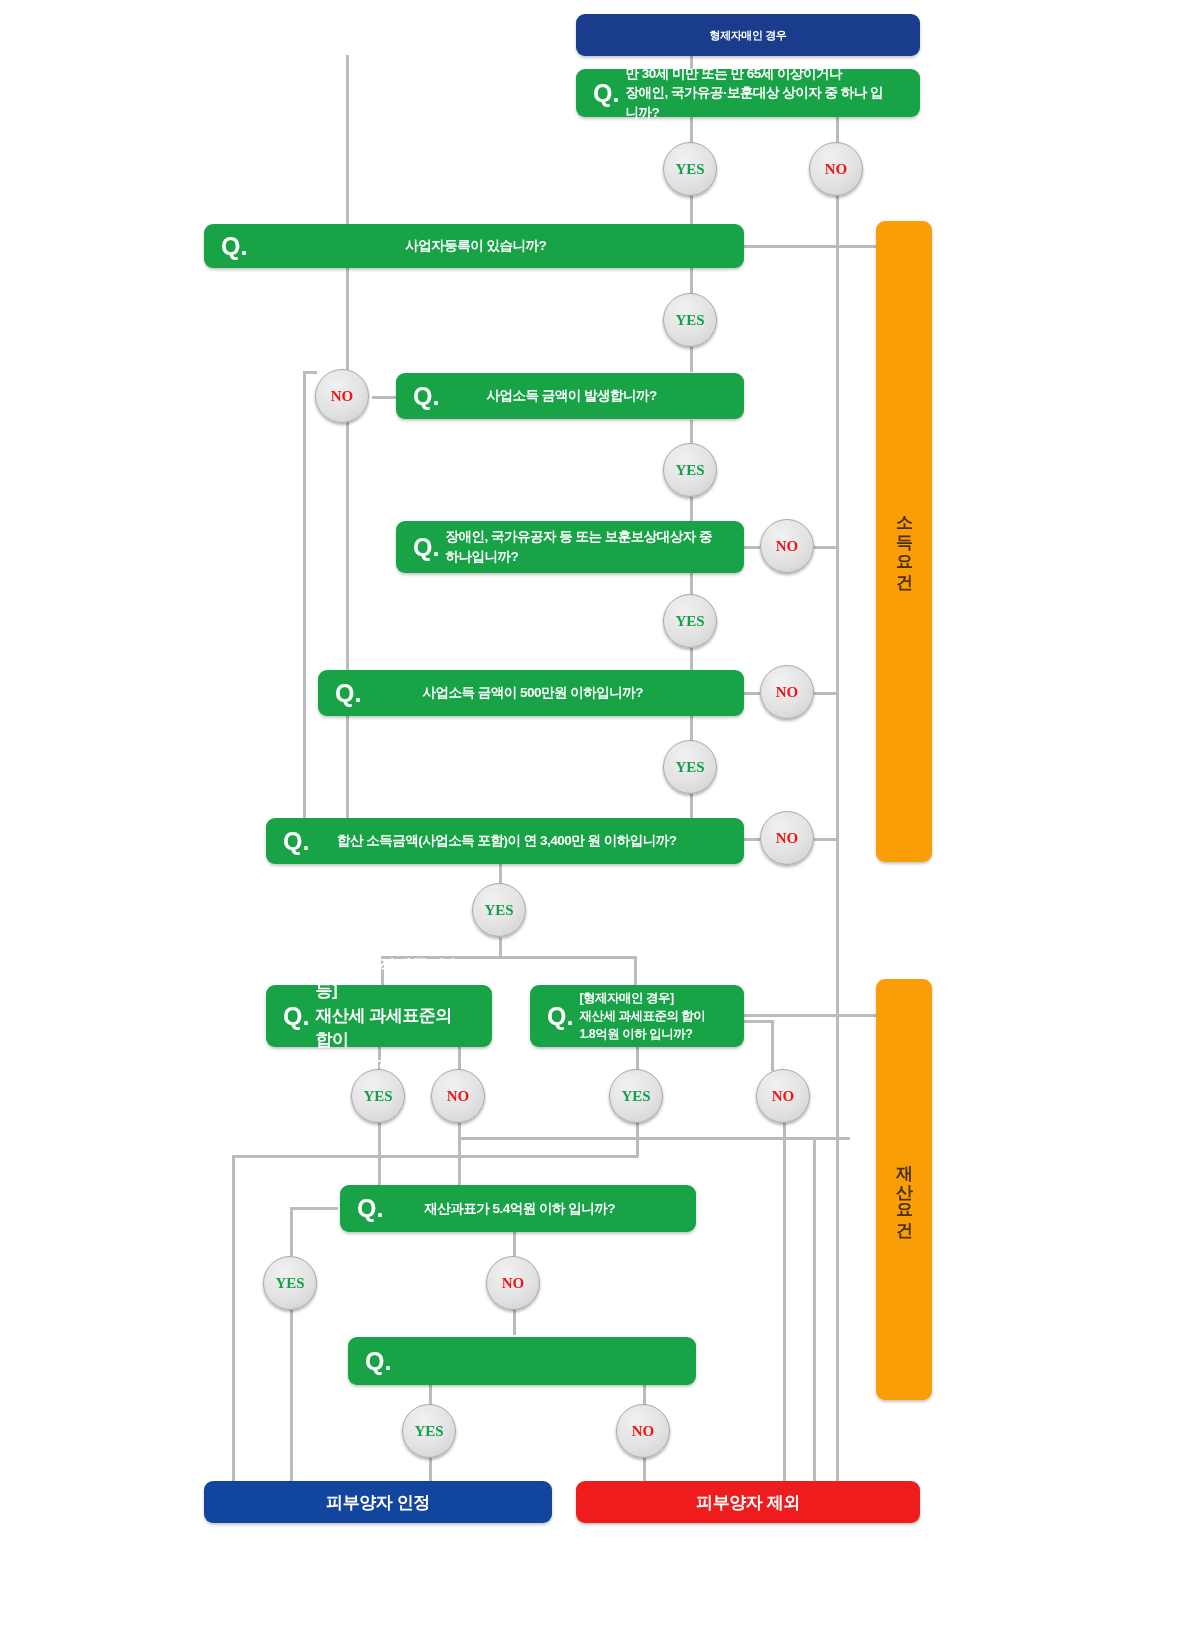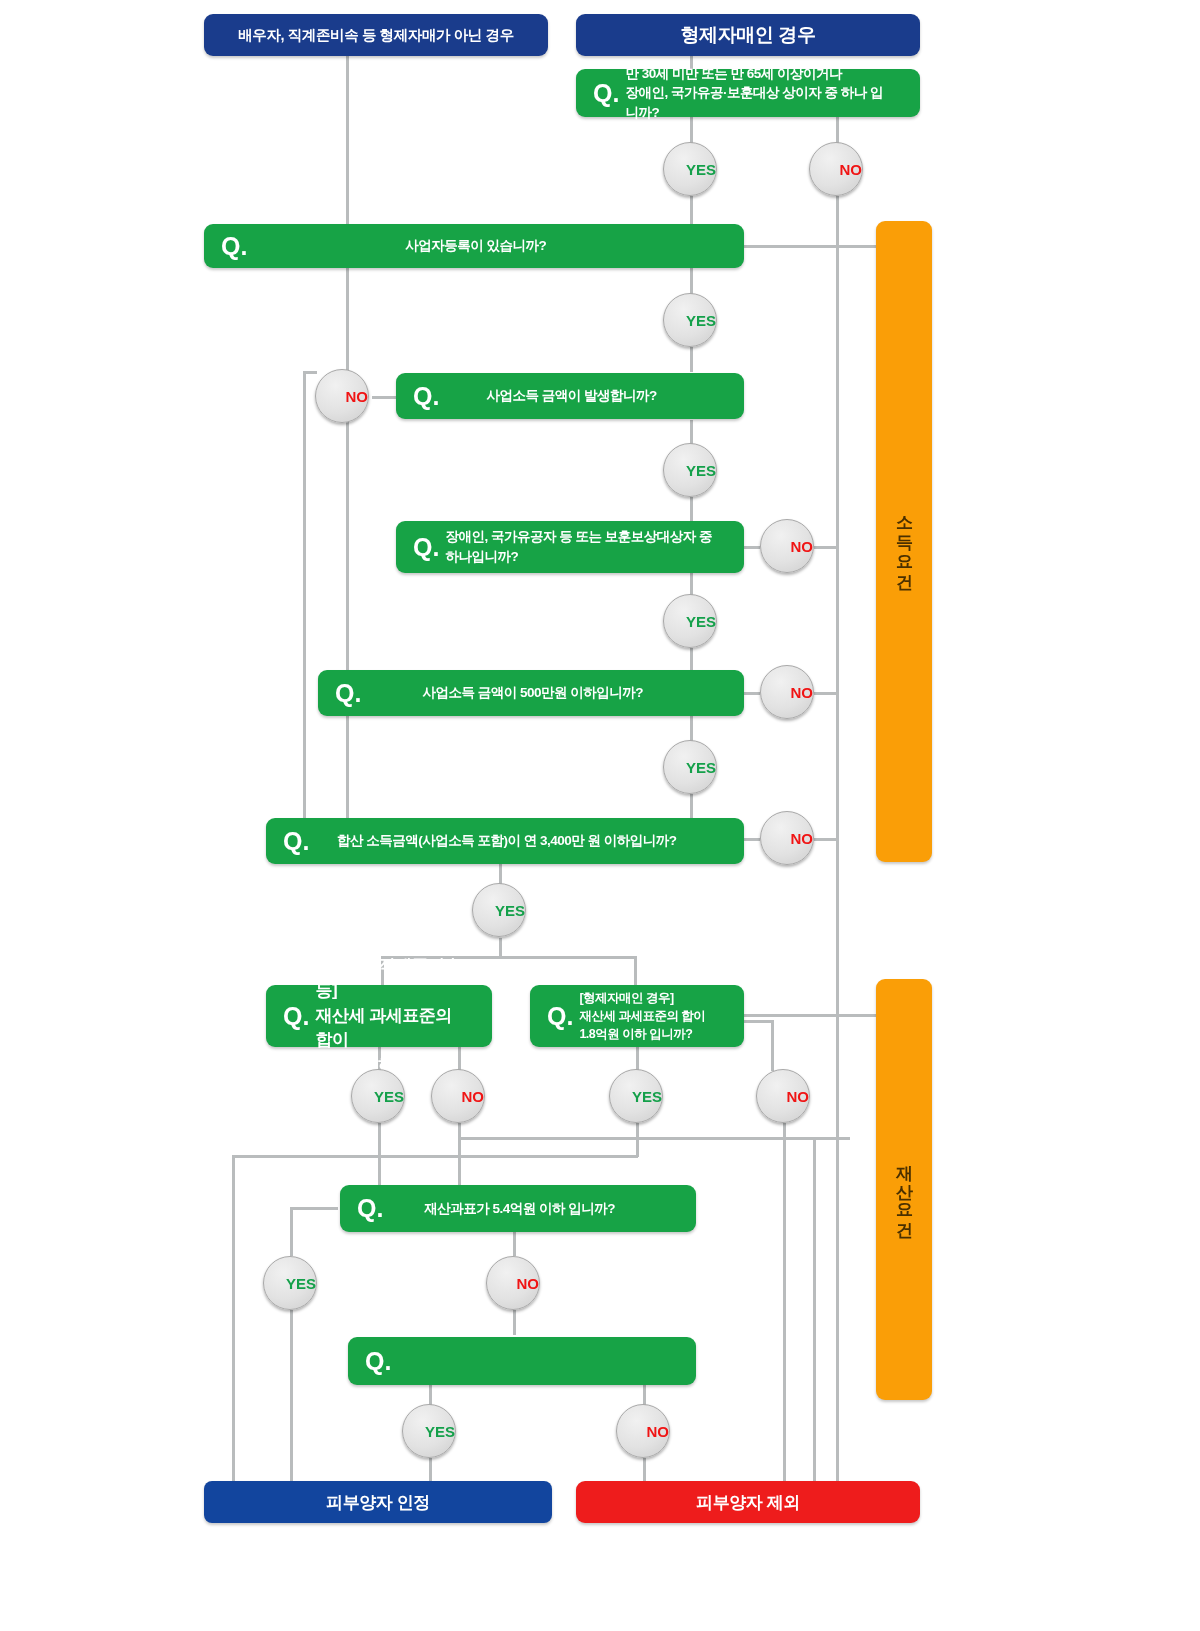--- a/index.html
+++ b/index.html
@@ -70,24 +70,25 @@
   .qtext.lft{flex:1;text-align:left;padding-right:28px;}
 
   
   .bub{
     position:absolute;
     width:54px;height:54px;
     border-radius:50%;
     background:radial-gradient(circle at 38% 30%, #f1f1f1 0%, #e2e2e2 55%, #cdcdcd 100%);
     border:1px solid #a8a8a8;
     box-shadow:0 2px 3px rgba(0,0,0,.30);
-    display:flex;align-items:center;justify-content:flex-end;
+    display:flex;align-items:center;justify-content:center;
     font-size:15px;font-weight:bold;
     box-sizing:border-box;
     z-index:4;
+    font-family:Liberation Serif, serif;
   }
   .bub.yes{color:#14a04a;}
   .bub.no{color:#f01414;}
 
   
   .opanel{
     position:absolute;
     background:#fa9e07;
     border-radius:9px;
     box-shadow:0 2px 3px rgba(0,0,0,.22);
@@ -199,24 +200,21 @@
 
   <div class="ln lnv" style="left:813px;top:1138px;height:374px;"></div>
 
   <div class="opanel" style="left:876px;top:221px;width:56px;height:641px;">
     <span>소득요건</span>
   </div>
   <div class="opanel" style="left:876px;top:979px;width:56px;height:421px;">
     <span>재산요건</span>
   </div>
 
-  <div class="pill navy" style="left:204px;top:14px;width:344px;height:42px;font-size:14.5px;">
-    <span>배우자, 직계존비속 등 형제자매가 아닌 경우</span>
-  </div>
-  <div class="pill navy" style="left:576px;top:14px;width:344px;height:42px;font-size:19px;">
+  <div class="pill navy" style="left:576px;top:14px;width:344px;height:42px;font-size:11px;">
     <span>형제자매인 경우</span>
   </div>
 
   <div class="qbox" style="left:576px;top:69px;width:344px;height:48px;">
     <span class="qmark">Q.</span>
     <span class="qtext lft">
       <span>만 30세 미만 또는 만 65세 이상이거나</span><br>
       <span>장애인, 국가유공·보훈대상 상이자 중 하나 입니까?</span>
     </span>
   </div>
@@ -335,20 +333,20 @@
       <span>NO</span>
     </div>
 
   <div class="bub yes" style="left:402px;top:1404px;">
       <span>YES</span>
     </div>
   <div class="bub no" style="left:616px;top:1404px;">
       <span>NO</span>
     </div>
 
-  <div class="pill blue" style="left:204px;top:1481px;width:348px;height:42px;font-size:17px;border-radius:8px;">
+  <div class="pill blue" style="left:204px;top:1481px;width:348px;height:42px;font-size:17px;">
     <span>피부양자 인정</span>
   </div>
   <div class="pill red" style="left:576px;top:1481px;width:344px;height:42px;font-size:17px;">
     <span>피부양자 제외</span>
   </div>
 
 </div>
 
 </body></html>

